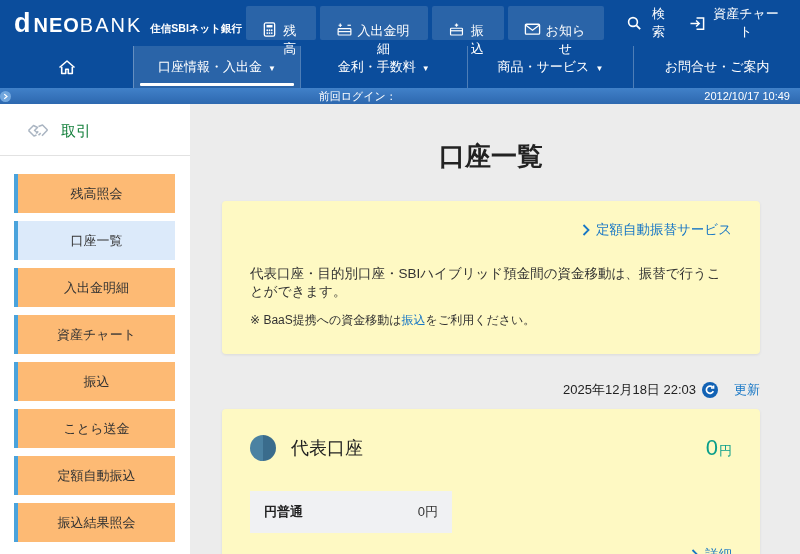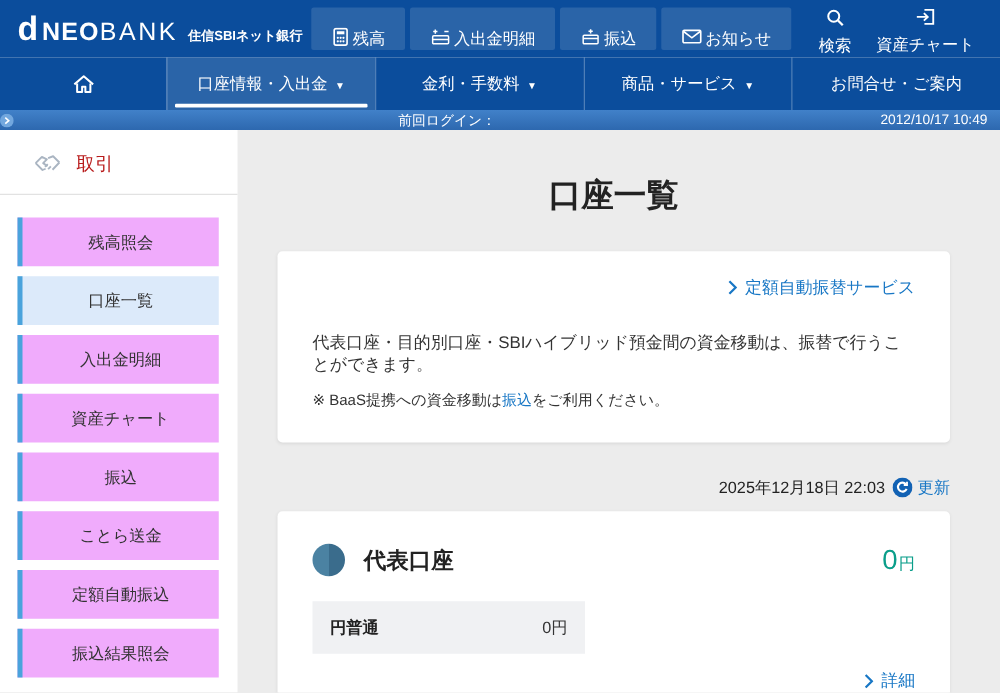--- a/index.html
+++ b/index.html
@@ -21,21 +21,21 @@
   .util-nav { margin-left:auto; display:flex; align-items:center; }
   .util-btn {
     display:flex; align-items:flex-start; gap:2px; border:none; cursor:pointer;
     background:rgba(255,255,255,0.13); color:#fff; font-size:13px;
     height:34px; padding:16px 16px; margin-left:4px; border-radius:2px;
     font-family:inherit;
   }
   .util-plain {
     display:flex; align-items:center; gap:6px; border:none; cursor:pointer;
     background:transparent; color:#fff; font-size:13px; height:34px;
-    padding:0 10px; font-family:inherit;flex-direction:column;
+    padding:0 10px; font-family:inherit;
   }
   .util-plain.search { margin-left:12px; }
   .icon { display:inline-flex; align-items:center; justify-content:center; }
   
   .main-nav {
     height:42px; background:#0b4d9c; display:flex; color:#fff;
   }
   .nav-item {
     flex:1; display:flex; align-items:center; justify-content:center; gap:6px;
     font-size:13px; cursor:pointer; border-left:1px solid rgba(255,255,255,0.28);
@@ -52,61 +52,61 @@
   .status-bar {
     height:16px; background:linear-gradient(180deg,#4181c9,#2d68af);
     display:flex; align-items:center; justify-content:space-between;
     padding-right:10px; color:#fff; font-size:11px; gap:19px;
   }
   
   .page-body { display:flex; height:450px; }
   .sidebar { width:190px; background:#fff; flex-shrink:0; }
   .sidebar-header {
     display:flex; align-items:center; gap:11px; padding:17px 0 14px 26px;
-    font-size:15px; color:#b91c1c; border-bottom:1px solid #e2e2e2;
+    font-size:15px; color:#15803d; border-bottom:1px solid #e2e2e2;
   }
   .menu-list { padding:18px 15px 0 14px; display:flex; flex-direction:column; gap:8px; }
   .menu-item {
-    height:39px; background:#f0abfc; border-left:4px solid #4aa3dc;
+    height:39px; background:#fdba74; border-left:4px solid #4aa3dc;
     display:flex; align-items:center; justify-content:center;
     font-size:13px; color:#333; cursor:pointer;
   }
   .menu-item.active { background:#dceafa; }
   
   .main { flex:1; padding:0 40px 0 32px; }
   .page-title { text-align:center; font-size:26px; font-weight:bold; color:#222; margin-top:35px; }
   .card {
-    background:#ffffff; border-radius:4px; box-shadow:0 1px 3px rgba(0,0,0,0.08);
+    background:#fef9c3; border-radius:4px; box-shadow:0 1px 3px rgba(0,0,0,0.08);
     padding:20px 28px;
   }
   .info-card { margin-top:27px; padding-bottom:25px; }
   .link { color:#1877c5; cursor:pointer; display:inline-flex; align-items:center; gap:6px; }
   .link svg { flex-shrink:0; }
   .info-link-row { text-align:right; font-size:13.5px; }
   .info-text { margin-top:26px; font-size:13.5px; color:#333; }
   .info-note { margin-top:11px; font-size:12px; color:#333; }
   .info-note .link { gap:0; }
   .refresh-row {
     margin-top:27px; display:flex; justify-content:flex-end; align-items:center;
     gap:6px; font-size:13px; color:#222;
   }
-  .refresh-row .link { font-size:13px; gap:4px; }
+  .refresh-row .link { font-size:13px; gap:16px; }
   .account-card { margin-top:10px; padding-top:26px; }
   .account-head { display:flex; align-items:center; }
   .account-dot {
     width:26px; height:26px; border-radius:50%;
     background:linear-gradient(90deg,#4b82a2 50%,#3a6c8c 50%);
     margin-right:15px; flex-shrink:0;
   }
-  .account-name { font-size:18px; color:#222; font-weight:700; }
+  .account-name { font-size:18px; color:#222; font-weight:400; }
   .account-balance { margin-left:auto; color:#0a9e8a; }
   .balance-value { font-size:22px; }
   .balance-unit  { font-size:13px; margin-left:1px; }
   .sub-row {
-    margin-top:20px; width:218px; background:#f0f1f3; padding:12px 14px;
+    margin-top:30px; width:202px; background:#f0f1f3; padding:12px 14px;
     display:flex; justify-content:space-between; align-items:center; font-size:13px;
   }
   .sub-label { font-weight:bold; color:#222; }
   .sub-value { color:#333; }
   .detail-row { text-align:right; margin-top:13px; font-size:13.5px; }
 </style>
 </head>
 <body>
 
 <header class="top-header">

